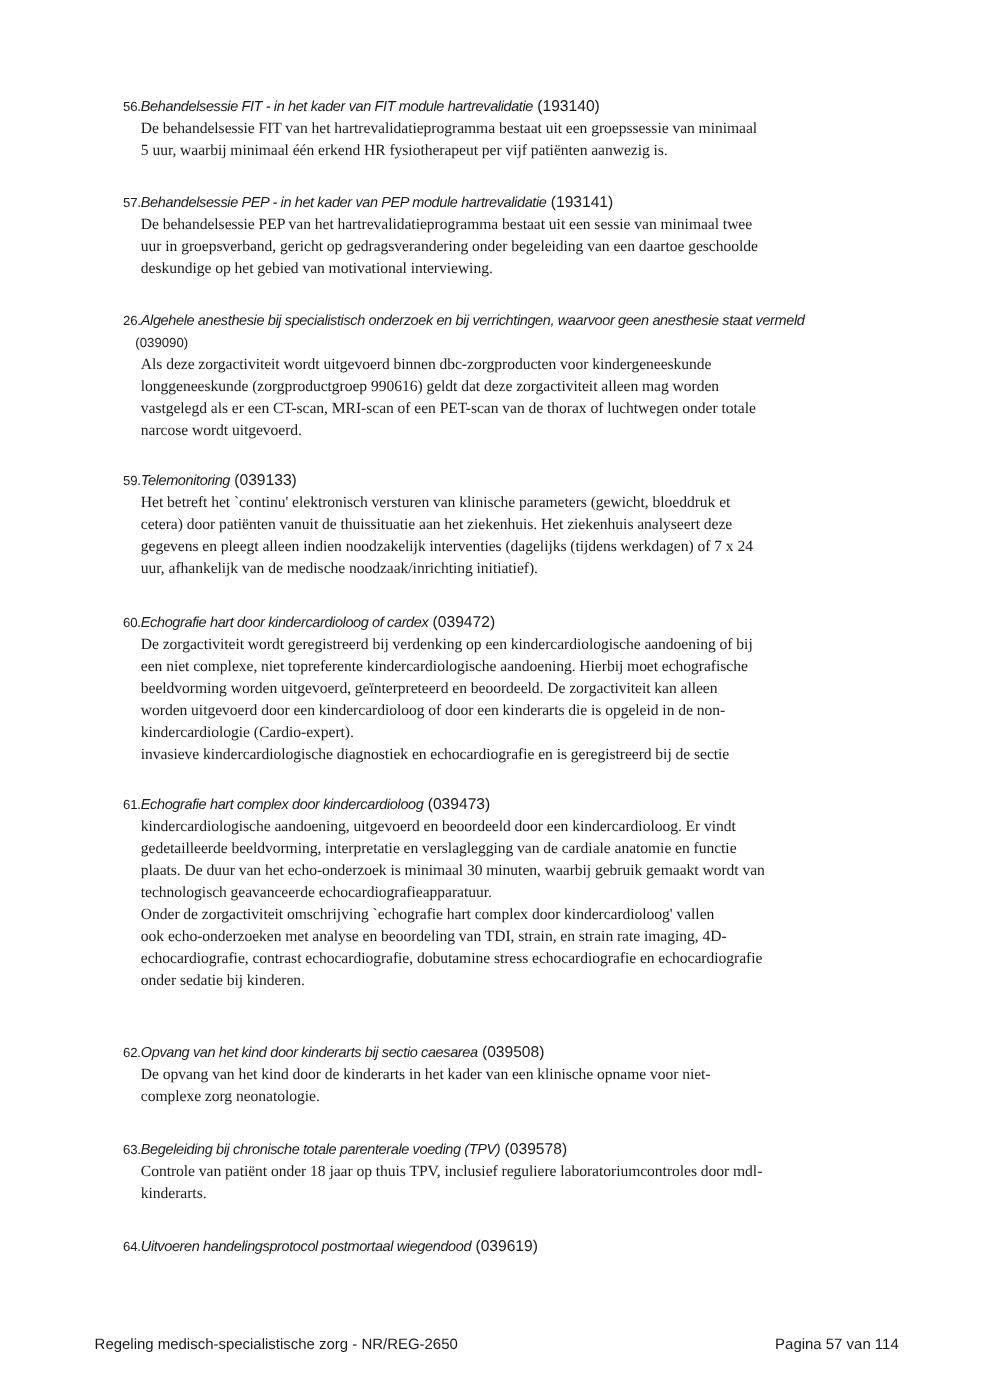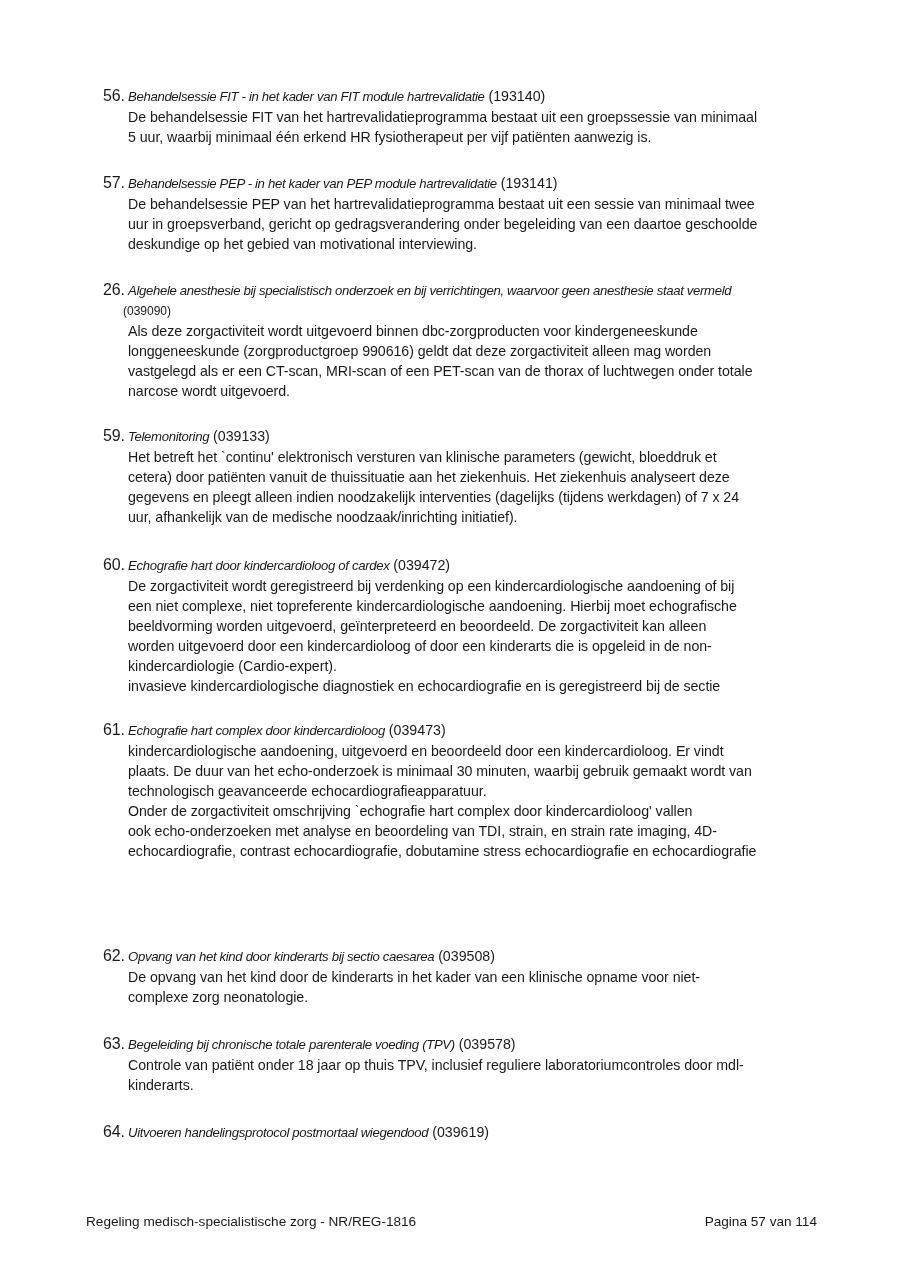--- a/index.html
+++ b/index.html
@@ -4,24 +4,24 @@
 <style>
   html, body { margin: 0; padding: 0; background: #ffffff; }
   body {
     width: 900px; height: 1273px; position: relative; overflow: hidden;
     font-family: "Liberation Sans", "DejaVu Sans", sans-serif;
     color: #1a1a1a;
   }
   .page { position: absolute; left: 0; top: 0; width: 900px; height: 1273px; }
   .item { position: absolute; left: 103px; width: 720px; }
   .item-head { font-size: 14px; line-height: 20px; white-space: nowrap; }
-  .num { display: inline-block; width: 25px; font-size: 16px; letter-spacing: -0.2px; }
+  .num { display: inline-block; width: 25px; font-size: 12px; letter-spacing: -0.2px; text-align: right; }
   .title { font-style: italic; font-size: 13.2px; letter-spacing: -0.35px; }
   .code { font-size: 14.2px; }
-  .body { margin-left: 25px; font-size: 14.2px; line-height: 20px; letter-spacing: -0.05px; }
+  .body { margin-left: 25px; font-size: 14.2px; line-height: 20px; letter-spacing: -0.05px; font-family: Liberation Serif, serif; }
   .line { display: block; white-space: nowrap; }
   .cont { display: block; margin-left: 20px; font-size: 12px; line-height: 20px; }
   .footer { position: absolute; top: 1213px; font-size: 13.6px; line-height: 18px; white-space: nowrap; }
   .footer-left { left: 86px; }
   .footer-right { right: 83px; }
 </style>
 </head>
 <body>
 
 <div class="page">
@@ -85,25 +85,27 @@
       <span class="line">invasieve kindercardiologische diagnostiek en echocardiografie en is geregistreerd bij de sectie</span>
     </div>
   </div>
 
   <div class="item" style="top:720px;">
     <div class="item-head">
       <span class="num">61.</span><span class="title">Echografie hart complex door kindercardioloog</span> <span class="code">(039473)</span>
     </div>
     <div class="body">
       <span class="line">kindercardiologische aandoening, uitgevoerd en beoordeeld door een kindercardioloog. Er vindt</span>
+      <span class="line">gedetailleerde beeldvorming, interpretatie en verslaglegging van de cardiale anatomie en functie</span>
       <span class="line">plaats. De duur van het echo-onderzoek is minimaal 30 minuten, waarbij gebruik gemaakt wordt van</span>
       <span class="line">technologisch geavanceerde echocardiografieapparatuur.</span>
       <span class="line">Onder de zorgactiviteit omschrijving `echografie hart complex door kindercardioloog' vallen</span>
       <span class="line">ook echo-onderzoeken met analyse en beoordeling van TDI, strain, en strain rate imaging, 4D-</span>
       <span class="line">echocardiografie, contrast echocardiografie, dobutamine stress echocardiografie en echocardiografie</span>
+      <span class="line">onder sedatie bij kinderen.</span>
     </div>
   </div>
 
   <div class="item" style="top:946px;">
     <div class="item-head">
       <span class="num">62.</span><span class="title">Opvang van het kind door kinderarts bij sectio caesarea</span> <span class="code">(039508)</span>
     </div>
     <div class="body">
       <span class="line">De opvang van het kind door de kinderarts in het kader van een klinische opname voor niet-</span>
       <span class="line">complexe zorg neonatologie.</span>
@@ -119,15 +121,15 @@
       <span class="line">kinderarts.</span>
     </div>
   </div>
 
   <div class="item" style="top:1122px;">
     <div class="item-head">
       <span class="num">64.</span><span class="title">Uitvoeren handelingsprotocol postmortaal wiegendood</span> <span class="code">(039619)</span>
     </div>
   </div>
 
-  <div class="footer footer-left">Regeling medisch-specialistische zorg - NR/REG-1816</div>
+  <div class="footer footer-left">Regeling medisch-specialistische zorg - NR/REG-2650</div>
   <div class="footer footer-right">Pagina 57 van 114</div>
 </div>
 
 </body></html>

